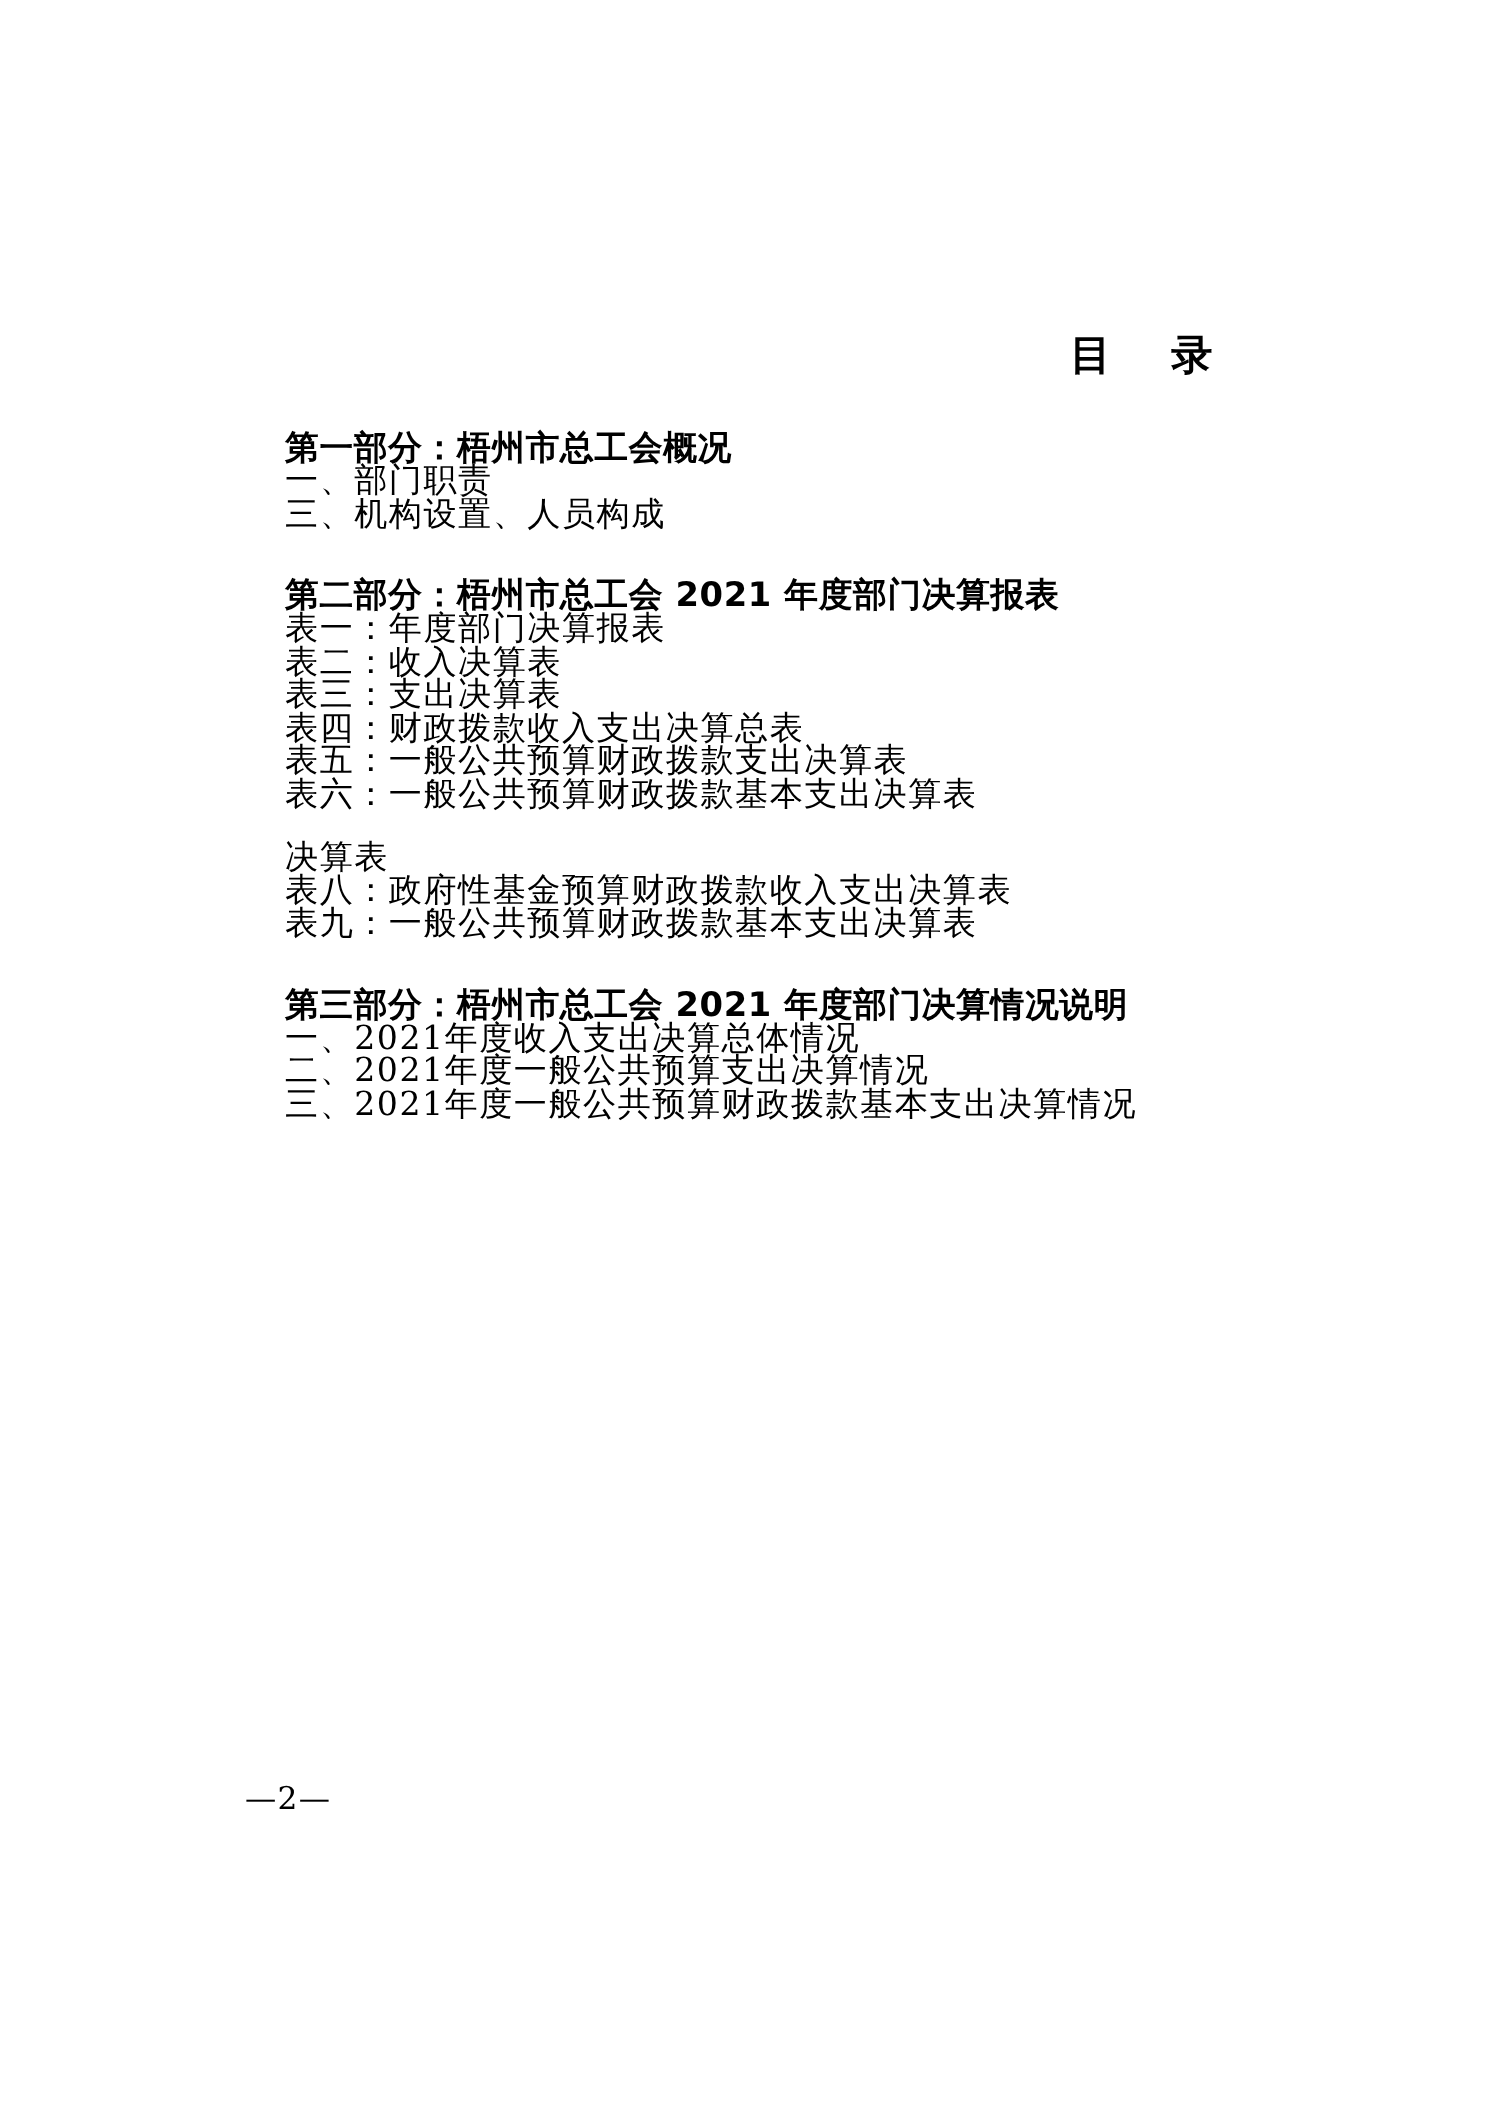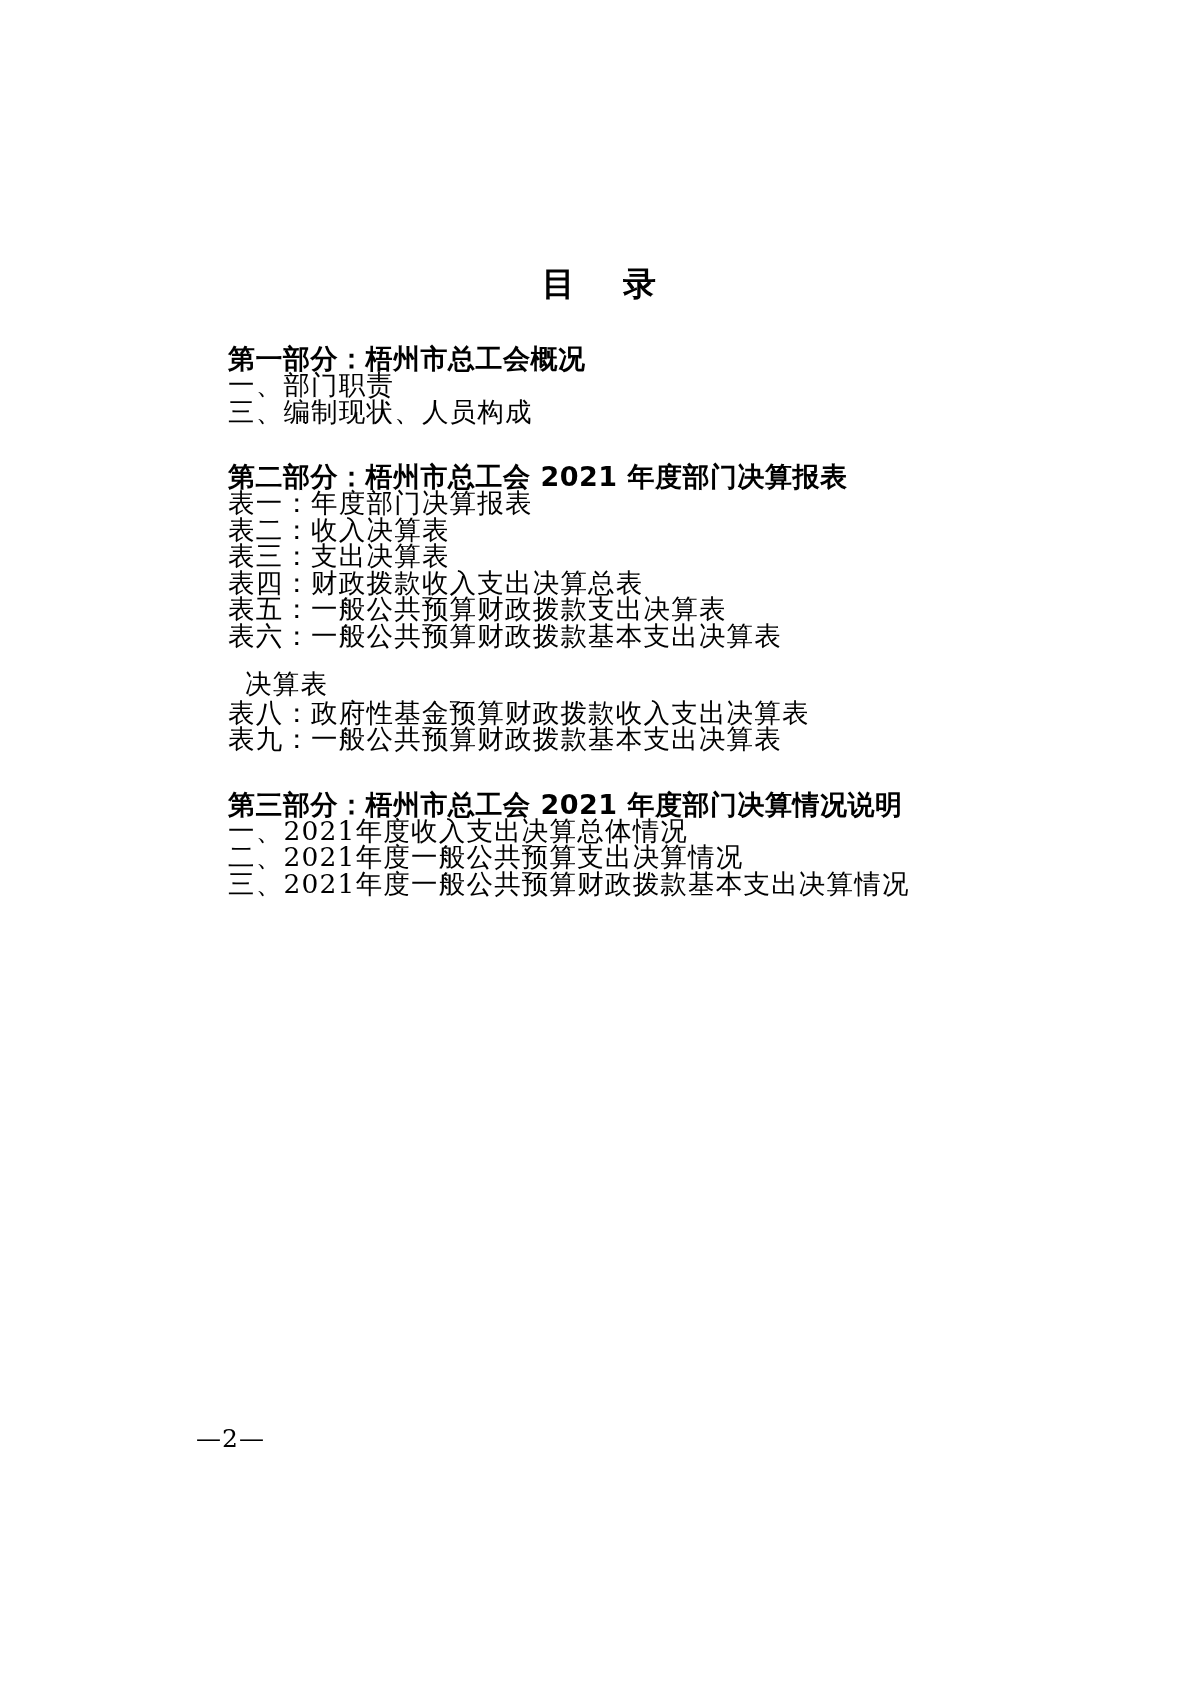--- a/index.html
+++ b/index.html
@@ -21,21 +21,21 @@
     box-sizing: border-box;
   }
   .content {
     position: absolute;
     left: 228px;
     top: 0;
     width: 744px;
   }
   .doc-title {
     margin-top: 262px;
-    text-align: center;
+    text-align: right;
     font-family: "DejaVu Sans", "Liberation Sans", sans-serif;
     font-weight: bold;
     font-size: 33px;
     letter-spacing: 2px;
     color: #000;
   }
   .doc-title .gap {
     display: inline-block;
     width: 46px;
   }
@@ -53,21 +53,21 @@
     font-family: "DejaVu Serif", "Liberation Serif", serif;
     font-size: 26.5px;
     line-height: 1.0;
     letter-spacing: 1.2px;
     color: #000;
     white-space: pre-wrap;
   }
   .toc-line.cont {
     margin-top: 24px;
   }
-  .indent-none { margin-left: 17px; font-family: Liberation Mono, monospace; }
+  .indent-none { margin-left: 0; }
   .page-number {
     position: absolute;
     left: 196px;
     top: 1424px;
     font-family: "DejaVu Serif", "Liberation Serif", serif;
     font-size: 25px;
     color: #000;
     letter-spacing: 1px;
   }
 </style>
@@ -77,21 +77,21 @@
 <div class="page">
 
   <div class="content">
 
     <div class="doc-title">
       <span>目</span><span class="gap"></span><span>录</span>
     </div>
 
     <div class="section-head">第一部分：梧州市总工会概况</div>
     <div class="toc-line">一、部门职责</div>
-    <div class="toc-line">三、编制现状、人员构成</div>
+    <div class="toc-line">三、机构设置、人员构成</div>
 
     <div class="section-head">第二部分：梧州市总工会 2021 年度部门决算报表</div>
     <div class="toc-line">表一：年度部门决算报表</div>
     <div class="toc-line">表二：收入决算表</div>
     <div class="toc-line">表三：支出决算表</div>
     <div class="toc-line">表四：财政拨款收入支出决算总表</div>
     <div class="toc-line">表五：一般公共预算财政拨款支出决算表</div>
     <div class="toc-line">表六：一般公共预算财政拨款基本支出决算表</div>
     <div class="toc-line cont indent-none">决算表</div>
     <div class="toc-line">表八：政府性基金预算财政拨款收入支出决算表</div>

